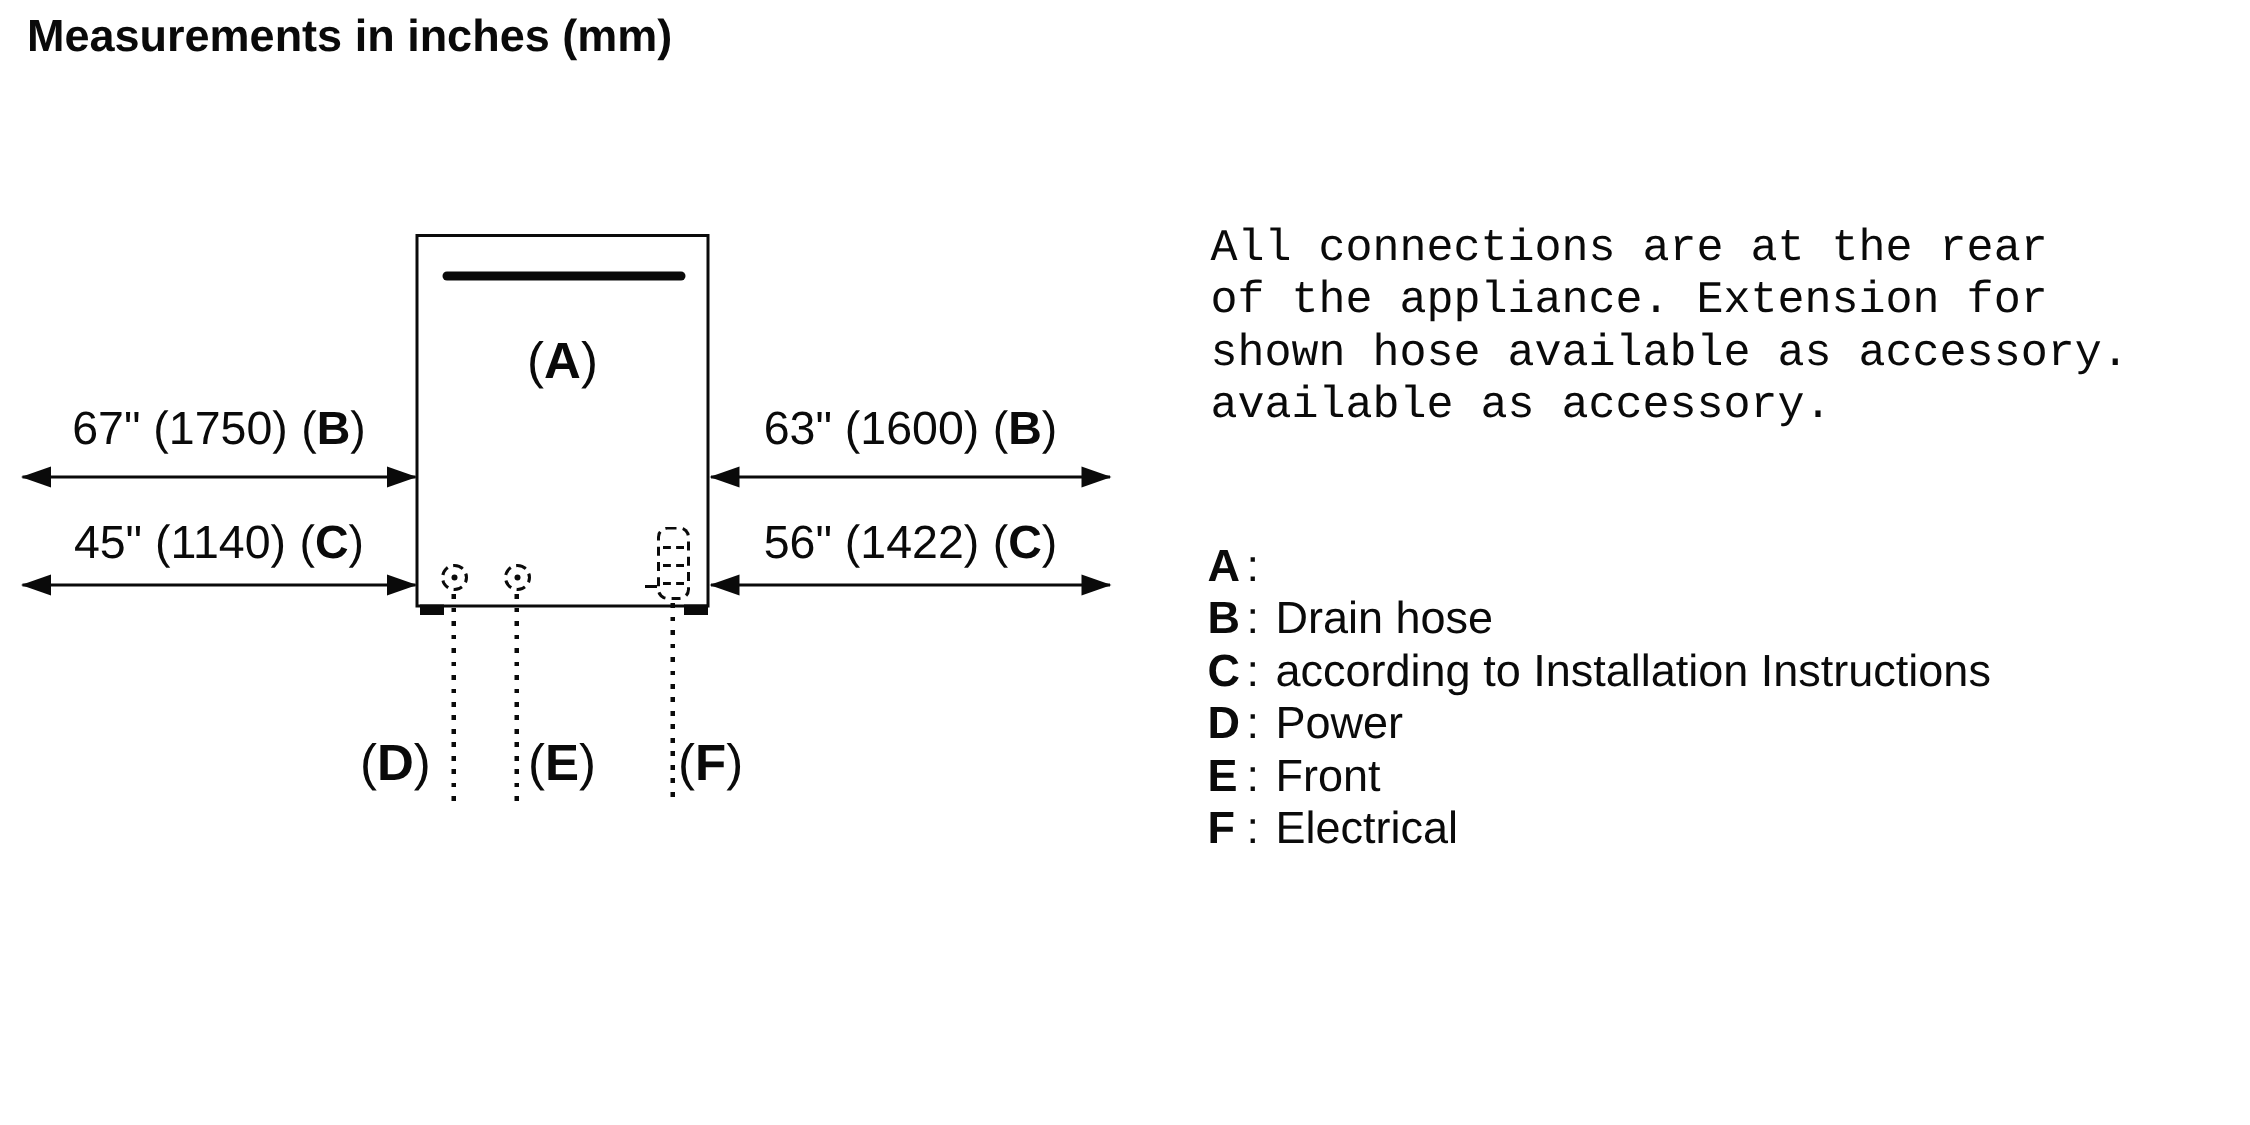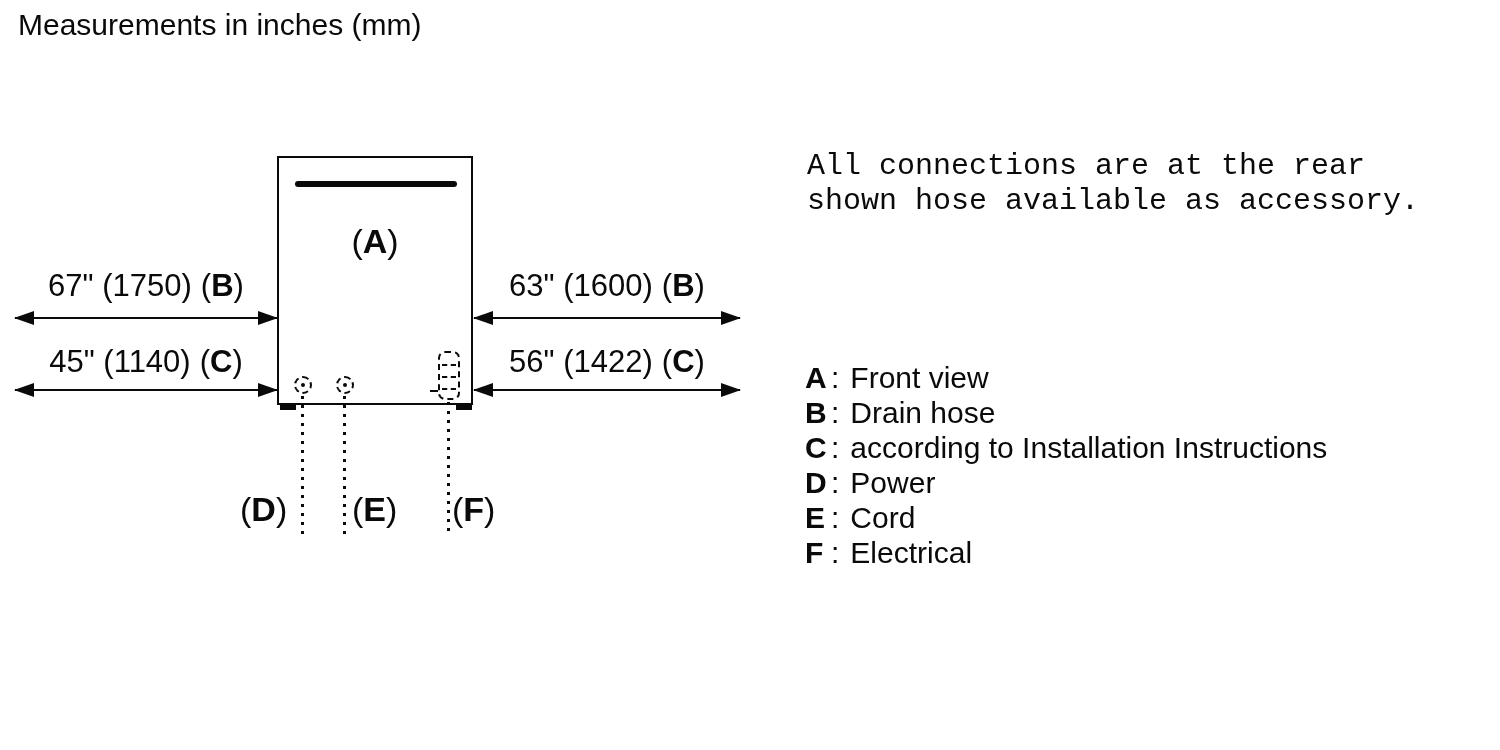--- a/index.html
+++ b/index.html
@@ -1,20 +1,20 @@
 <!DOCTYPE html>
 <html><head>
 <meta charset="utf-8">
 <style>
   html,body{margin:0;padding:0;background:#fff;}
   body{
     width:1500px;height:750px;position:relative;overflow:hidden;
     font-family:"Liberation Sans", sans-serif;color:#0a0a0a;
   }
-  .title{position:absolute;left:18px;top:8px;font-size:30px;white-space:nowrap;}
+  .title{position:absolute;left:18px;top:8px;font-size:30px;white-space:nowrap;font-weight:bold;}
 
   
   .appliance{position:absolute;left:277px;top:156px;width:196px;height:249px;
     border:2px solid #0a0a0a;background:#fff;box-sizing:border-box;}
   .handle{position:absolute;left:295px;top:181px;width:162px;height:6px;
     background:#0a0a0a;border-radius:3px;}
   .label-a{position:absolute;left:277px;top:222px;width:196px;text-align:center;
     font-size:34px;}
   .bold{font-weight:700;}
 
@@ -105,28 +105,29 @@
 <div class="dim-label dl-lc"><span>45" (1140)</span><span class="lg"><span>(</span><span class="bold">C</span><span>)</span></span></div>
 <div class="dim-label dl-rb"><span>63" (1600)</span><span class="lg"><span>(</span><span class="bold">B</span><span>)</span></span></div>
 <div class="dim-label dl-rc"><span>56" (1422)</span><span class="lg"><span>(</span><span class="bold">C</span><span>)</span></span></div>
 
 <div class="big-label bl-d"><span>(</span><span class="bold">D</span><span>)</span></div>
 <div class="big-label bl-e"><span>(</span><span class="bold">E</span><span>)</span></div>
 <div class="big-label bl-f"><span>(</span><span class="bold">F</span><span>)</span></div>
 
 <div class="info">
   <div>All connections are at the rear</div>
+  <div>of the appliance. Extension for</div>
   <div>shown hose available as accessory.</div>
+  <div>available as accessory.</div>
 </div>
 
 <div class="legend">
   <div class="legend-row">
     <div class="lkey">A</div>
       <div class="lsep">:</div>
-    <div class="ltext">Front view</div>
   </div>
   <div class="legend-row">
     <div class="lkey">B</div>
       <div class="lsep">:</div>
     <div class="ltext">Drain hose</div>
   </div>
   <div class="legend-row">
     <div class="lkey">C</div>
       <div class="lsep">:</div>
     <div class="ltext">
@@ -134,20 +135,20 @@
     </div>
   </div>
   <div class="legend-row">
     <div class="lkey">D</div>
       <div class="lsep">:</div>
     <div class="ltext">Power</div>
   </div>
   <div class="legend-row">
     <div class="lkey">E</div>
       <div class="lsep">:</div>
-    <div class="ltext">Cord</div>
+    <div class="ltext">Front</div>
   </div>
   <div class="legend-row">
     <div class="lkey">F</div>
       <div class="lsep">:</div>
     <div class="ltext">Electrical</div>
   </div>
 </div>
 
 </body></html>

